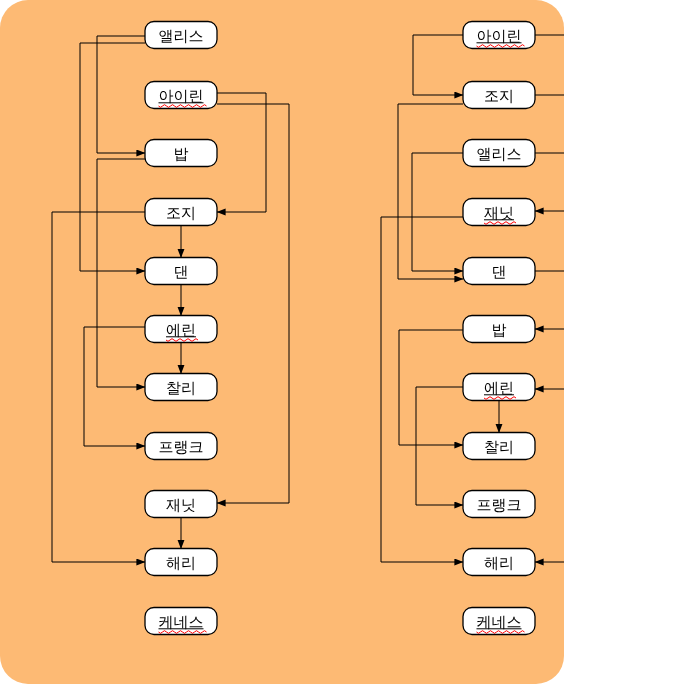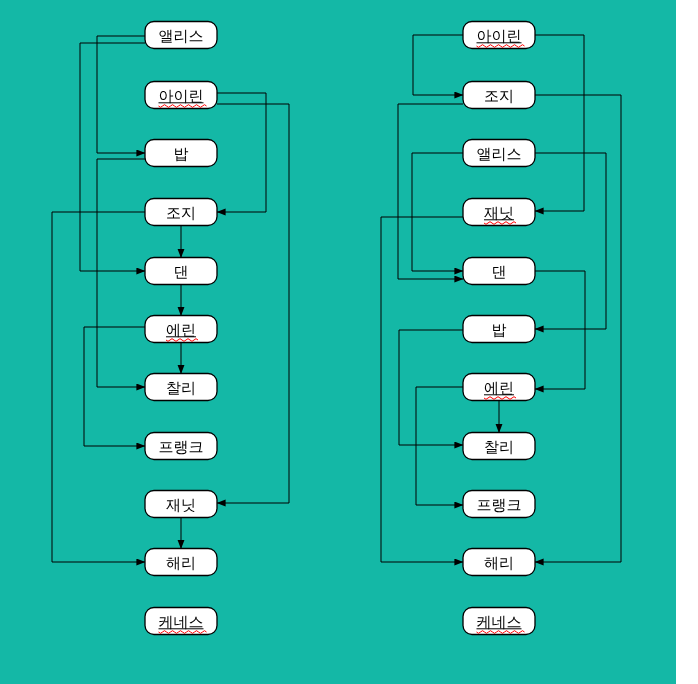--- a/index.html
+++ b/index.html
@@ -1,22 +1,23 @@
 <!DOCTYPE html>
 <html><head>
 <meta charset="utf-8">
 <style>
   html, body { margin: 0; padding: 0; background: #ffffff; }
   .canvas {
     position: relative;
-    width: 676px;
+    width: 564px;
     height: 684px;
-    background: #14b8a6;
+    background: #fdba74;
     overflow: hidden;
     font-family: "Liberation Sans", sans-serif;
+    border-radius: 28px;
   }
   svg text {
     font-family: "Liberation Sans", "DejaVu Sans", sans-serif;
     font-size: 15px;
     fill: #000000;
   }
 </style>
 </head>
 <body>
 

